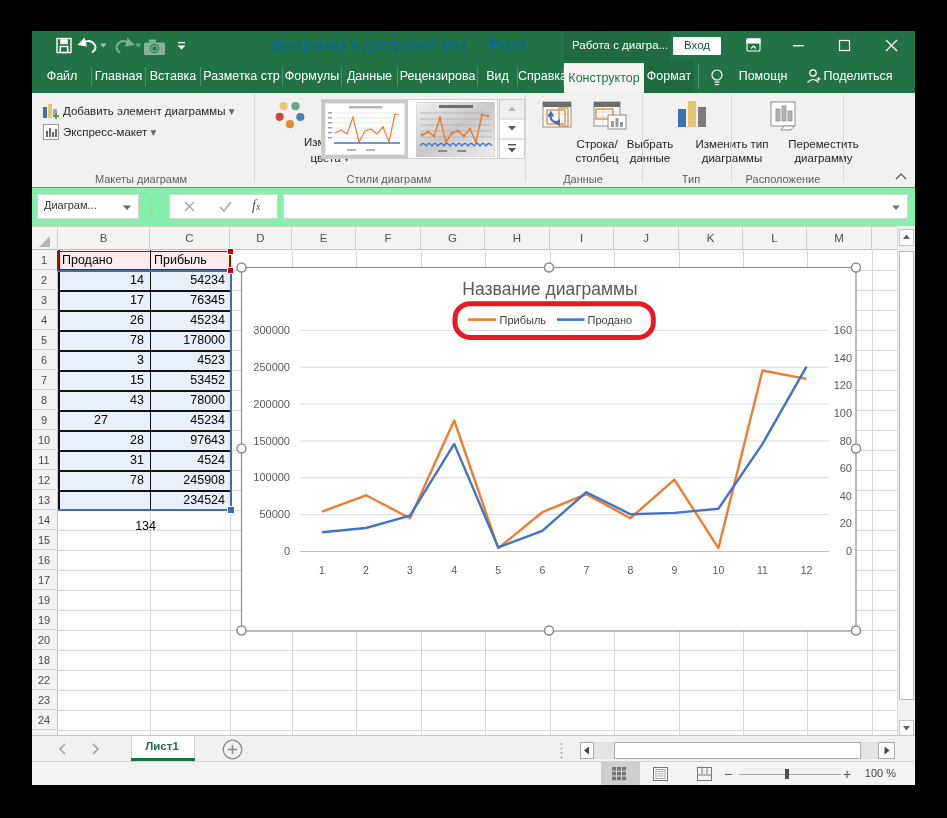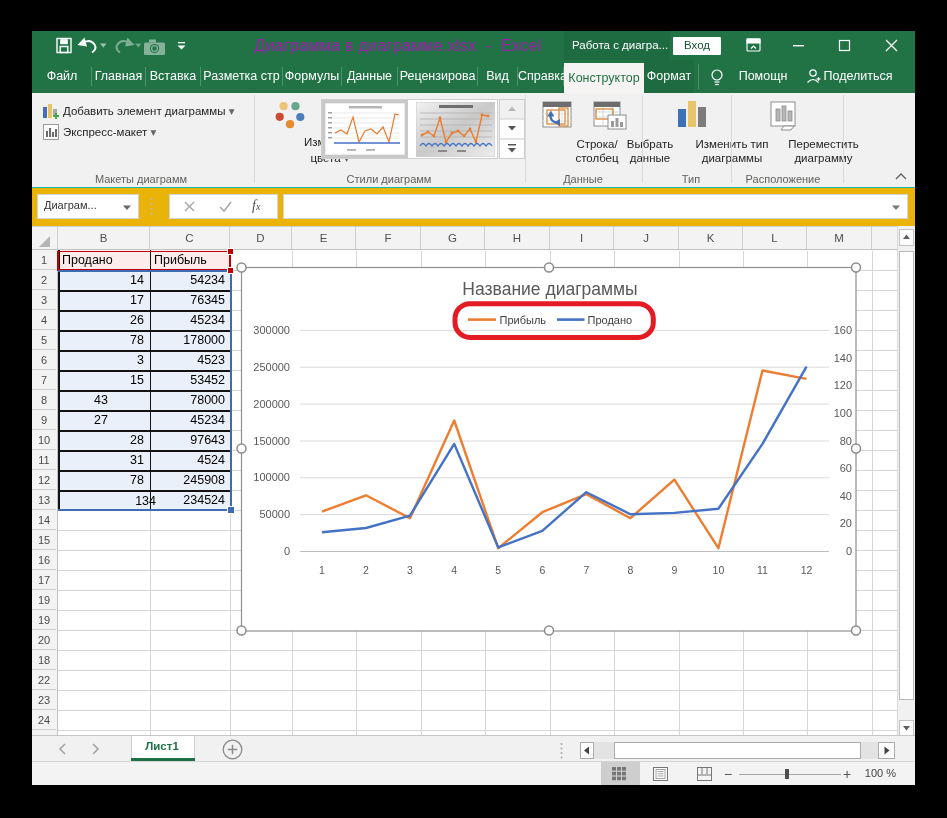--- a/index.html
+++ b/index.html
@@ -4,35 +4,35 @@
 <style>
   html,body{margin:0;padding:0;}
   body{width:947px;height:818px;background:#000;font-family:"Liberation Sans",sans-serif;position:relative;overflow:hidden;}
   .abs{position:absolute;}
   #win{position:absolute;left:32px;top:31px;width:883px;height:754px;background:#fff;overflow:hidden;}
   
   #titlebar{position:absolute;left:0;top:0;width:883px;height:29px;background:#217346;}
   #ctxhdr{position:absolute;left:532px;top:0;width:106px;height:33px;background:#1e6a41;}
   #ctxlbl{position:absolute;left:540px;top:8px;width:96px;color:#fff;font-size:11.5px;white-space:nowrap;overflow:hidden;}
   #vhod{position:absolute;left:641px;top:6px;width:48px;height:18px;background:#fff;border-radius:1px;color:#155236;font-size:11.5px;text-align:center;line-height:17px;}
-  #wtitle{position:absolute;left:176px;top:0;width:380px;height:29px;line-height:29px;color:#a21caf;font-size:16px;letter-spacing:0.3px;text-align:center;white-space:nowrap;}
+  #wtitle{position:absolute;left:176px;top:0;width:380px;height:29px;line-height:29px;color:#0369a1;font-size:14px;letter-spacing:0.3px;text-align:center;white-space:nowrap;}
   
   #tabrow{position:absolute;left:0;top:29px;width:883px;height:33px;background:#217346;}
   .rtab{position:absolute;top:0;height:33px;line-height:33px;color:#fff;font-size:12.5px;text-align:center;}
   .tsep{position:absolute;top:7px;height:19px;width:1px;background:rgba(255,255,255,0.22);}
   #tabsel{position:absolute;left:532px;top:32px;width:80px;height:30px;background:#f5f4f2;color:#217346;font-size:12.5px;text-align:center;line-height:30px;}
   #tabfmt{position:absolute;left:612px;top:29px;width:50px;height:33px;background:#1e6a41;color:#fff;font-size:12.5px;text-align:center;line-height:33px;}
   
   #ribbon{position:absolute;left:0;top:62px;width:883px;height:94px;background:#f1f1f1;border-bottom:2px solid #14b8a6;}
   .rdiv{position:absolute;top:2px;height:88px;width:1px;background:#d9d9d9;}
   .rglabel{position:absolute;top:80px;height:14px;font-size:11px;color:#605f5d;text-align:center;white-space:nowrap;}
   .rtext{font-size:11.5px;color:#252423;white-space:nowrap;}
   .rbtxt{position:absolute;font-size:11.5px;color:#252423;text-align:center;white-space:nowrap;margin-left:40px;}
   
-  #fbar{position:absolute;left:0;top:157px;width:883px;height:38px;background:#eab308;}
+  #fbar{position:absolute;left:0;top:157px;width:883px;height:38px;background:#86efac;}
   .fbox{position:absolute;top:6px;height:25px;background:#fff;border:1px solid #d4d4d4;box-sizing:border-box;}
   
   #sheet{position:absolute;left:0;top:195px;width:865px;height:509px;background:#fff;}
   #headrow{position:absolute;left:0;top:0px;width:865px;height:24px;background:#f3f3f3;border-top:1px solid #cfcfcf;border-bottom:1px solid #c2c2c2;box-sizing:border-box;}
   .colhead{position:absolute;top:0;height:22px;line-height:22px;text-align:center;font-size:11.5px;color:#4f4f4f;border-right:1px solid #cfcfcf;box-sizing:border-box;}
   #gutter{position:absolute;left:0;top:24px;width:26px;height:485px;background:#f3f3f3;border-right:1px solid #c2c2c2;box-sizing:border-box;}
   .rownum{position:absolute;left:0;width:24px;height:20px;line-height:20px;text-align:center;font-size:11px;color:#4a4a4a;border-bottom:1px solid #cfcfcf;box-sizing:border-box;}
   #gridcells{position:absolute;left:26px;top:25px;width:839px;height:484px;
      background-image:repeating-linear-gradient(to bottom,transparent 0px,transparent 19px,#d6d6d6 19px,#d6d6d6 20px);}
   .vline{position:absolute;top:0;width:1px;height:485px;background:#d6d6d6;}
@@ -454,31 +454,31 @@
     <div class="cellnum" style="left:26px;top:259px;width:86px;">17</div>
     <div class="cellnum" style="left:118px;top:259px;width:75px;">76345</div>
     <div class="cellnum" style="left:26px;top:279px;width:86px;">26</div>
     <div class="cellnum" style="left:118px;top:279px;width:75px;">45234</div>
     <div class="cellnum" style="left:26px;top:299px;width:86px;">78</div>
     <div class="cellnum" style="left:118px;top:299px;width:75px;">178000</div>
     <div class="cellnum" style="left:26px;top:319px;width:86px;">3</div>
     <div class="cellnum" style="left:118px;top:319px;width:75px;">4523</div>
     <div class="cellnum" style="left:26px;top:339px;width:86px;">15</div>
     <div class="cellnum" style="left:118px;top:339px;width:75px;">53452</div>
-    <div class="cellnum" style="left:26px;top:359px;width:86px;text-align:center;">43</div>
+    <div class="cellnum" style="left:26px;top:359px;width:86px;">43</div>
     <div class="cellnum" style="left:118px;top:359px;width:75px;">78000</div>
     <div class="cellnum" style="left:26px;top:379px;width:86px;text-align:center;">27</div>
     <div class="cellnum" style="left:118px;top:379px;width:75px;">45234</div>
     <div class="cellnum" style="left:26px;top:399px;width:86px;">28</div>
     <div class="cellnum" style="left:118px;top:399px;width:75px;">97643</div>
     <div class="cellnum" style="left:26px;top:419px;width:86px;">31</div>
     <div class="cellnum" style="left:118px;top:419px;width:75px;">4524</div>
     <div class="cellnum" style="left:26px;top:439px;width:86px;">78</div>
     <div class="cellnum" style="left:118px;top:439px;width:75px;">245908</div>
-    <div class="cellnum" style="left:26px;top:460px;width:86px;padding-left:12px;">134</div>
+    <div class="cellnum" style="left:26px;top:485px;width:86px;padding-left:12px;">134</div>
     <div class="cellnum" style="left:118px;top:459px;width:75px;">234524</div>
   </div>
   <div id="chartbox">
     <svg class="abs" style="left:209px;top:236px;overflow:visible;" width="616" height="365" viewBox="0 0 616 365">
       <rect x="0.5" y="0.5" width="614.5" height="363.5" fill="#fff" stroke="#8f8f8f" stroke-width="1.2"></rect>
       <text x="309" y="28" text-anchor="middle" font-size="17.5" fill="#595959">Название диаграммы</text>
 
       <g stroke="#d9d9d9" stroke-width="1">
         <line x1="59" y1="63.4" x2="588" y2="63.4"></line>
         <line x1="59" y1="100.2" x2="588" y2="100.2"></line>

